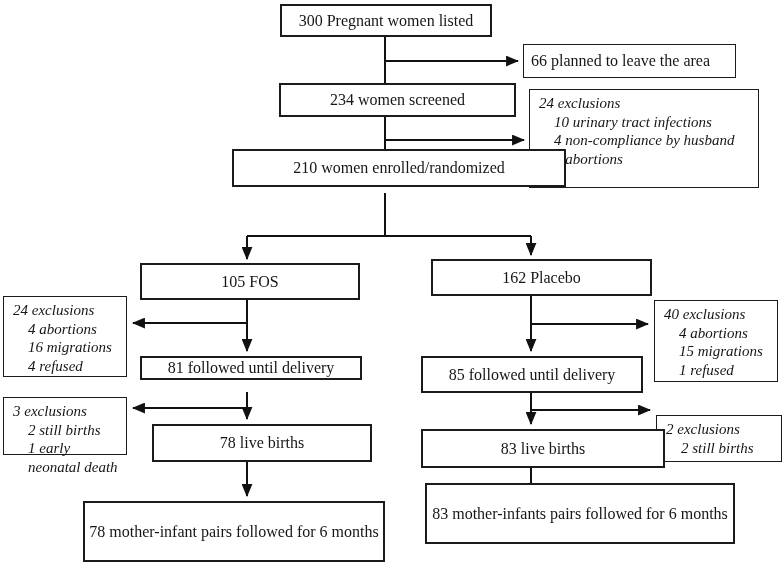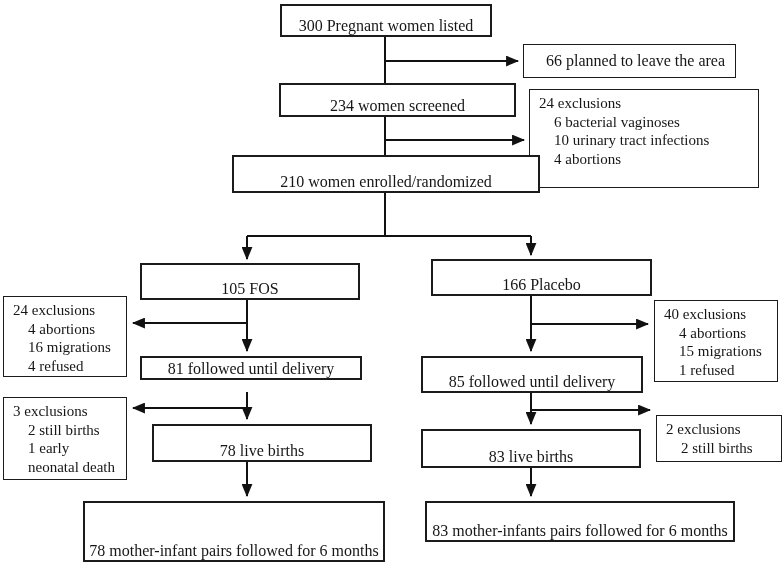--- a/index.html
+++ b/index.html
@@ -13,30 +13,31 @@
   }
   #wires{position:absolute;left:0;top:0;width:784px;height:565px;}
   .box{
     position:absolute;
     border:2px solid #1b1b1b;
     background:#ffffff;
     box-sizing:border-box;
   }
   .thin{border-width:1.5px;}
   .center{
-    display:flex;align-items:flex-end;justify-content:center;
+    display:flex;align-items:center;justify-content:center;
     text-align:center;font-size:16px;
   }
   .leftpad{
     display:flex;align-items:center;justify-content:flex-start;
-    padding-left:22px;font-size:16px;text-align:center;
+    padding-left:7px;font-size:16px;text-align:center;
   }
   .list{
     font-size:15px;line-height:18.5px;
     padding:4px 3px 0 9px;
+    font-style:italic;
   }
   .list .i{padding-left:15px;}
 </style>
 </head>
 <body>
 
 <div id="stage">
 
   <svg id="wires" viewBox="0 0 784 565" xmlns="http://www.w3.org/2000/svg">
     <defs>
@@ -73,80 +74,80 @@
   <div class="box thin leftpad" style="left:523px;top:44px;width:213px;height:34px">
     <span>66 planned to leave the area</span>
   </div>
 
   <div class="box center" style="left:279px;top:83px;width:237px;height:34px">
     <span>234 women screened</span>
   </div>
 
   <div class="box thin list" style="left:529px;top:89px;width:230px;height:99px">
     <div class="t">24 exclusions</div>
-    <div class="i">6 bacterial vaginoses</div>
     <div class="i">10 urinary tract infections</div>
+    <div class="i">4 non-compliance by husband</div>
     <div class="i">4 abortions</div>
   </div>
 
-  <div class="box center" style="left:232px;top:155px;width:308px;height:38px">
+  <div class="box center" style="left:232px;top:149px;width:334px;height:38px">
     <span>210 women enrolled/randomized</span>
   </div>
 
   <div class="box center" style="left:140px;top:263px;width:220px;height:37px">
     <span>105 FOS</span>
   </div>
 
   <div class="box thin list" style="left:3px;top:296px;width:124px;height:81px">
     <div class="t">24 exclusions</div>
     <div class="i">4 abortions</div>
     <div class="i">16 migrations</div>
     <div class="i">4 refused</div>
   </div>
 
   <div class="box center" style="left:140px;top:356px;width:222px;height:24px">
     <span>81 followed until delivery</span>
   </div>
 
-  <div class="box thin list" style="left:3px;top:397px;width:124px;height:83px">
+  <div class="box thin list" style="left:3px;top:397px;width:124px;height:58px">
     <div class="t">3 exclusions</div>
     <div class="i">2 still births</div>
     <div class="i">1 early</div>
     <div class="i">neonatal death</div>
   </div>
 
   <div class="box center" style="left:152px;top:424px;width:220px;height:38px">
     <span>78 live births</span>
   </div>
 
   <div class="box center" style="left:83px;top:501px;width:302px;height:61px">
     <span>78 mother-infant pairs followed for 6 months</span>
   </div>
 
   <div class="box center" style="left:431px;top:259px;width:221px;height:37px">
-    <span>166 Placebo</span>
+    <span>162 Placebo</span>
   </div>
 
   <div class="box thin list" style="left:654px;top:300px;width:124px;height:82px">
     <div class="t">40 exclusions</div>
     <div class="i">4 abortions</div>
     <div class="i">15 migrations</div>
     <div class="i">1 refused</div>
   </div>
 
   <div class="box center" style="left:421px;top:356px;width:222px;height:37px">
     <span>85 followed until delivery</span>
   </div>
 
   <div class="box thin list" style="left:656px;top:415px;width:126px;height:47px">
     <div class="t">2 exclusions</div>
     <div class="i">2 still births</div>
   </div>
 
-  <div class="box center" style="left:421px;top:429px;width:220px;height:39px">
+  <div class="box center" style="left:421px;top:429px;width:244px;height:39px">
     <span>83 live births</span>
   </div>
 
-  <div class="box center" style="left:425px;top:501px;width:310px;height:41px">
+  <div class="box center" style="left:425px;top:483px;width:310px;height:61px">
     <span>83 mother-infants pairs followed for 6 months</span>
   </div>
 
 </div>
 
 </body></html>

